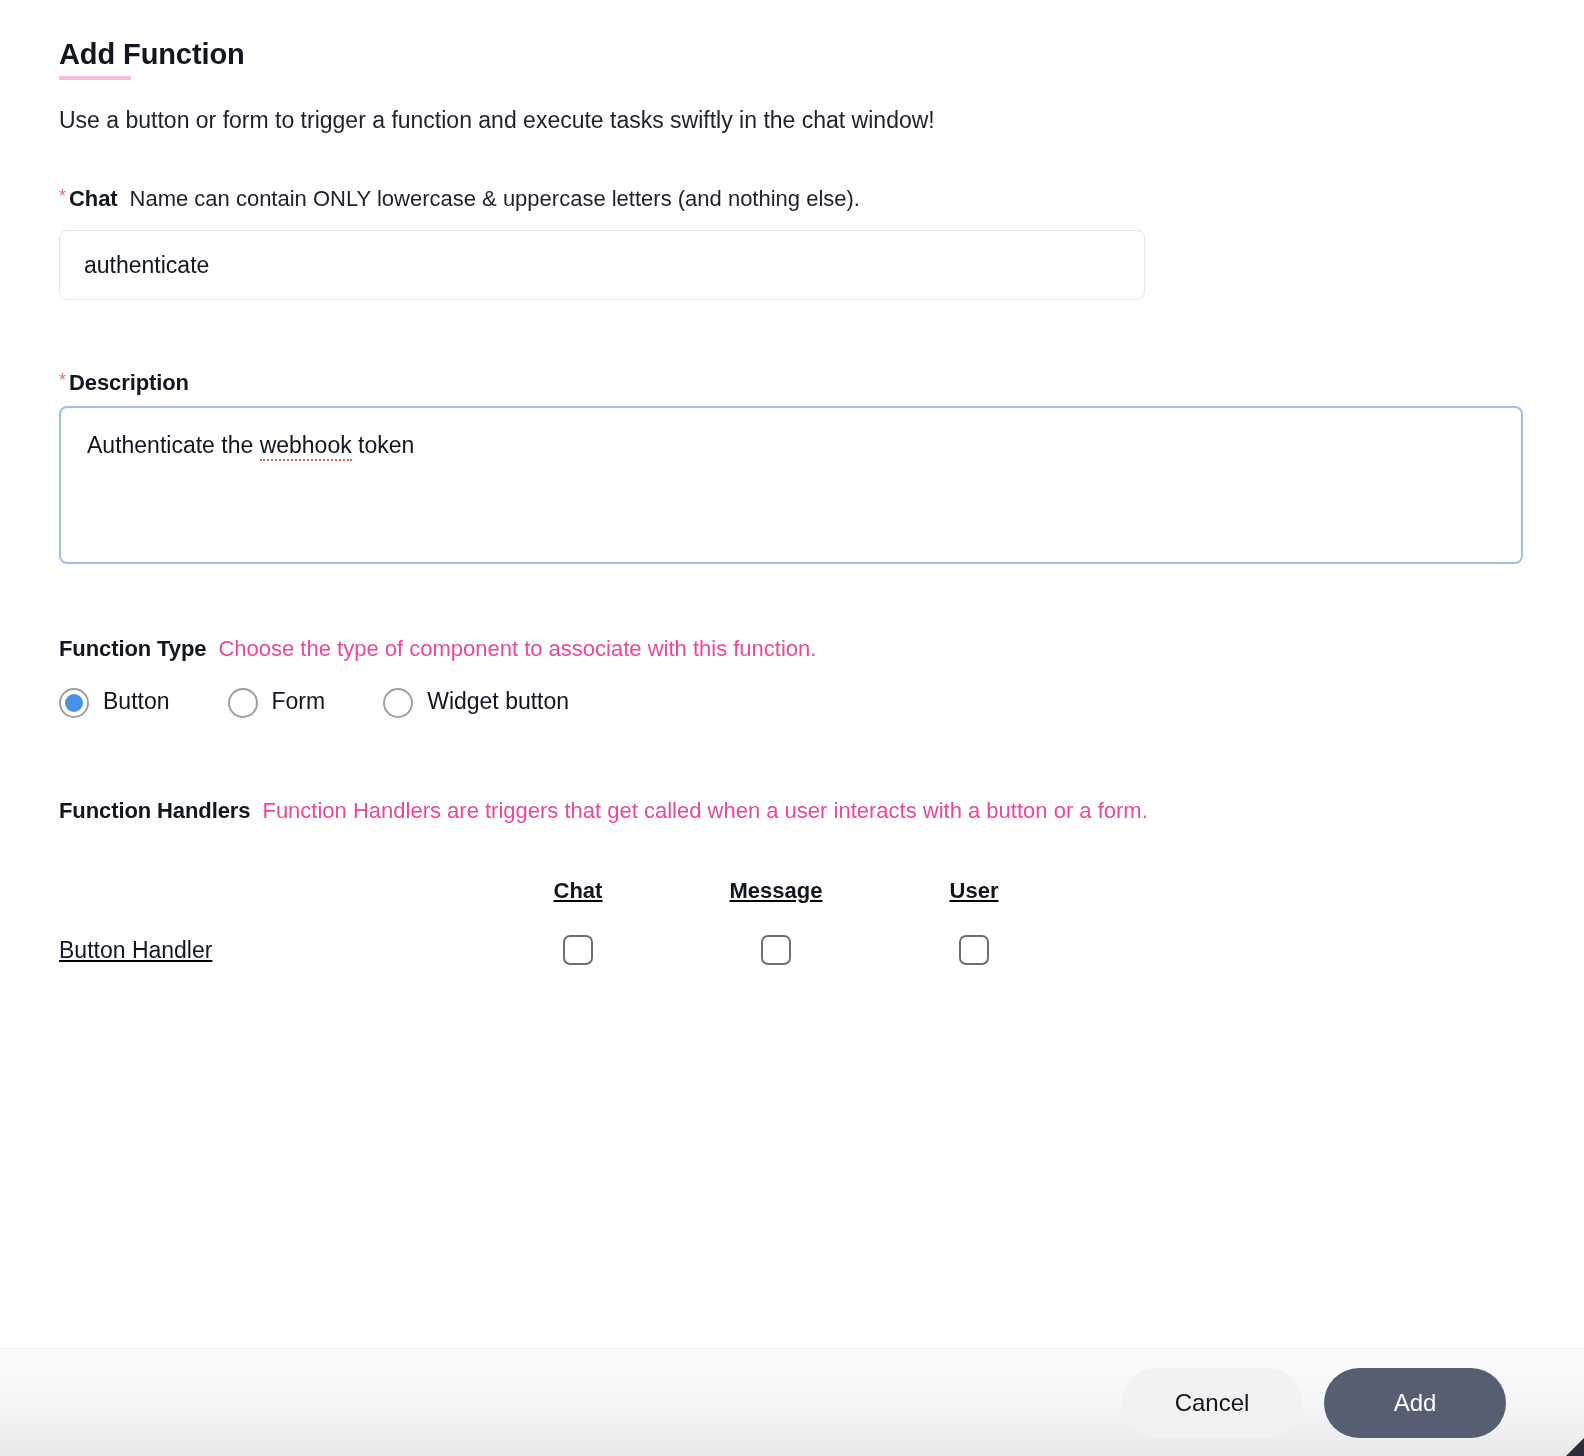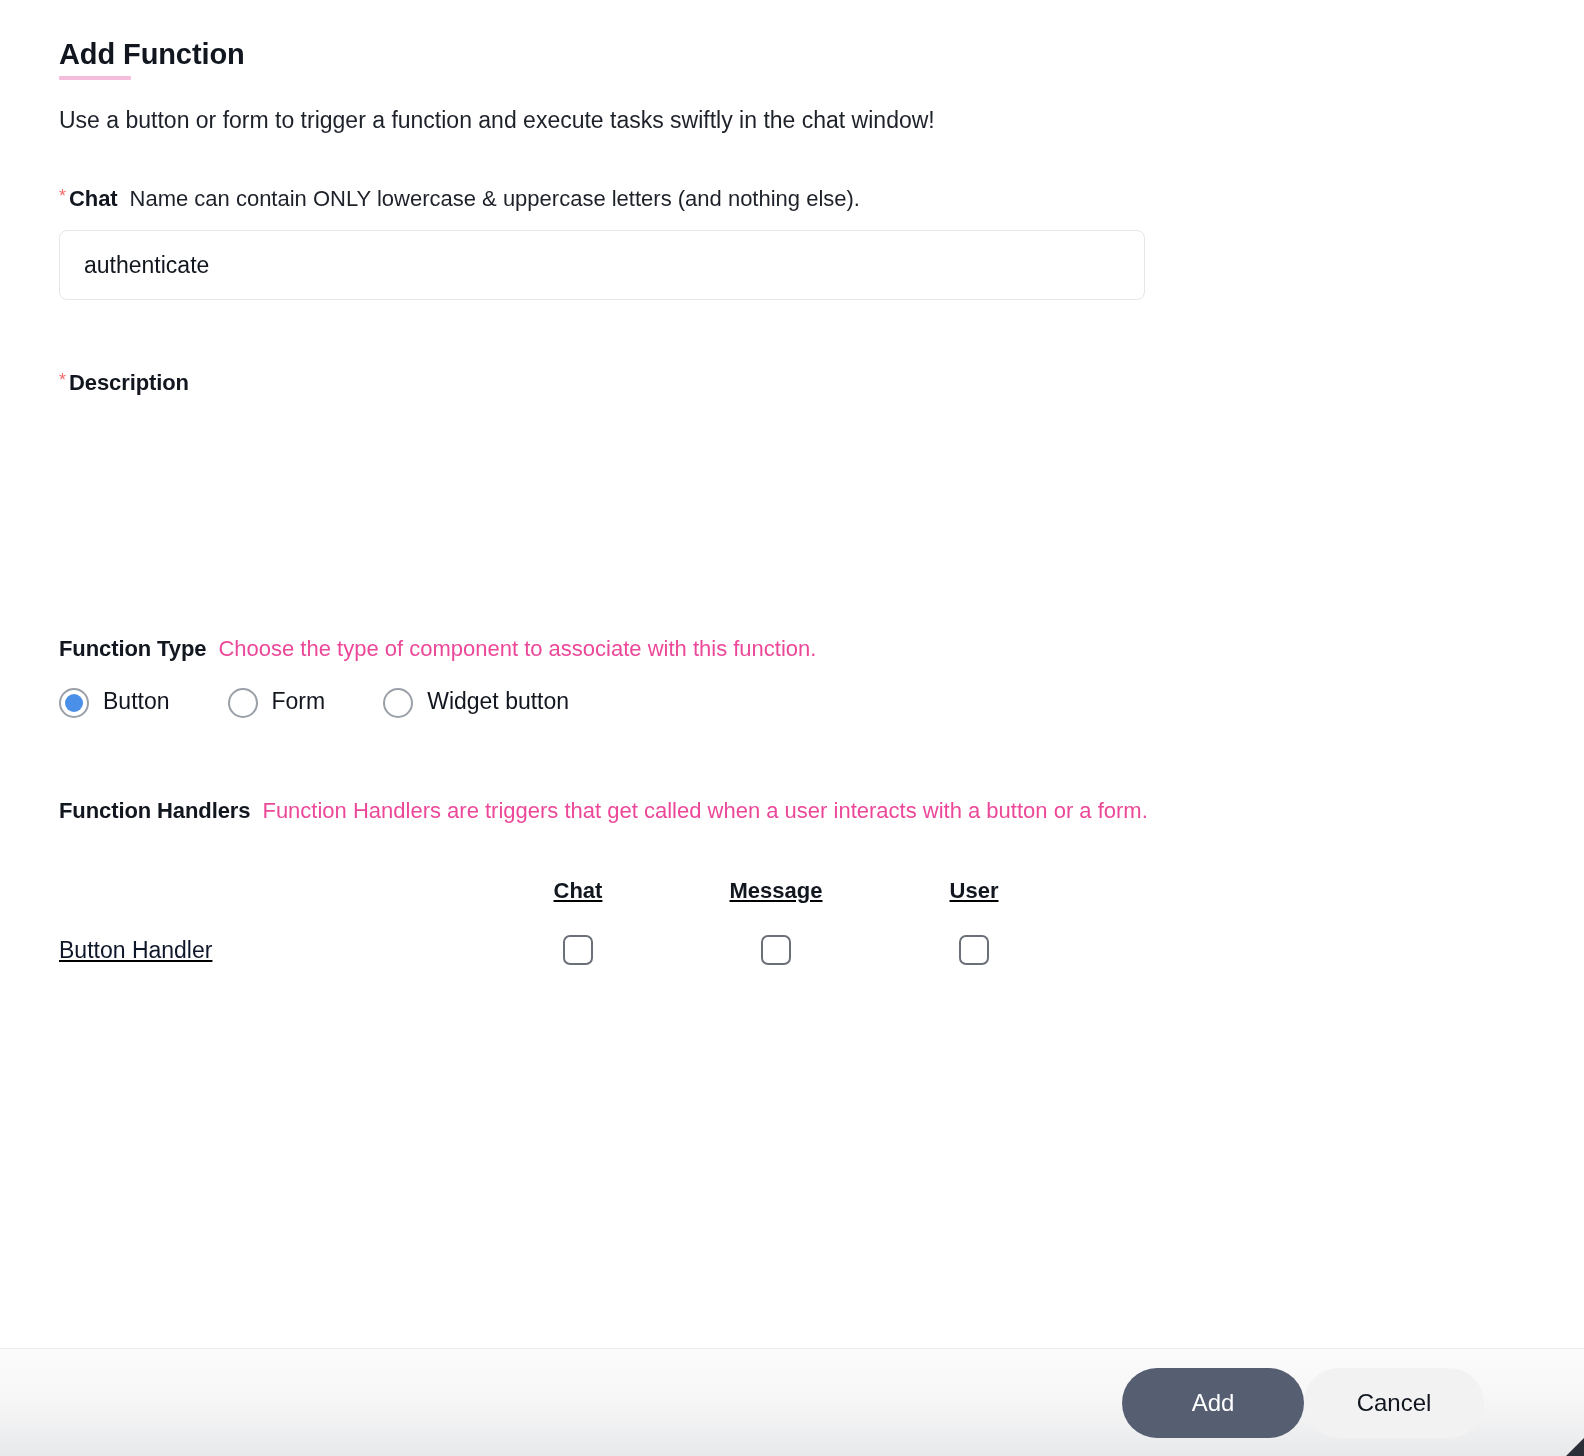--- a/index.html
+++ b/index.html
@@ -300,20 +300,23 @@
       <span class="label-hint">Name can contain ONLY lowercase &amp; uppercase letters (and nothing else).</span>
     </div>
 
     <input class="name-input" type="text" value="authenticate" style="">
 
     <div class="field-label-row" style="left:59px; top:370px;">
       <span class="req-star">*</span>
       <span class="label-strong">Description</span>
     </div>
 
+    <div class="desc-box">
+      <div class="desc-text"><span>Authenticate the </span><span class="spell-err">webhook</span><span> token</span></div>
+    </div>
 
     <div class="field-label-row" style="left:59px; top:636px;">
       <span class="label-strong">Function Type</span>
       <span class="label-hint muted">Choose the type of component to associate with this function.</span>
     </div>
 
     <div class="radio-group">
       <div class="radio-item selected">
         <span class="radio-dot">
             <span class="inner"></span>
@@ -362,19 +365,19 @@
         </div>
         <div class="col-cell">
           <span class="checkbox"></span>
         </div>
       </div>
     </div>
 
   </div>
 
   <div class="footer">
+    <button class="btn btn-cancel">Cancel</button>
     <button class="btn btn-add">Add</button>
-    <button class="btn btn-cancel">Cancel</button>
   </div>
 
   <div class="resize-handle"></div>
 
 </div>
 
 </body></html>

